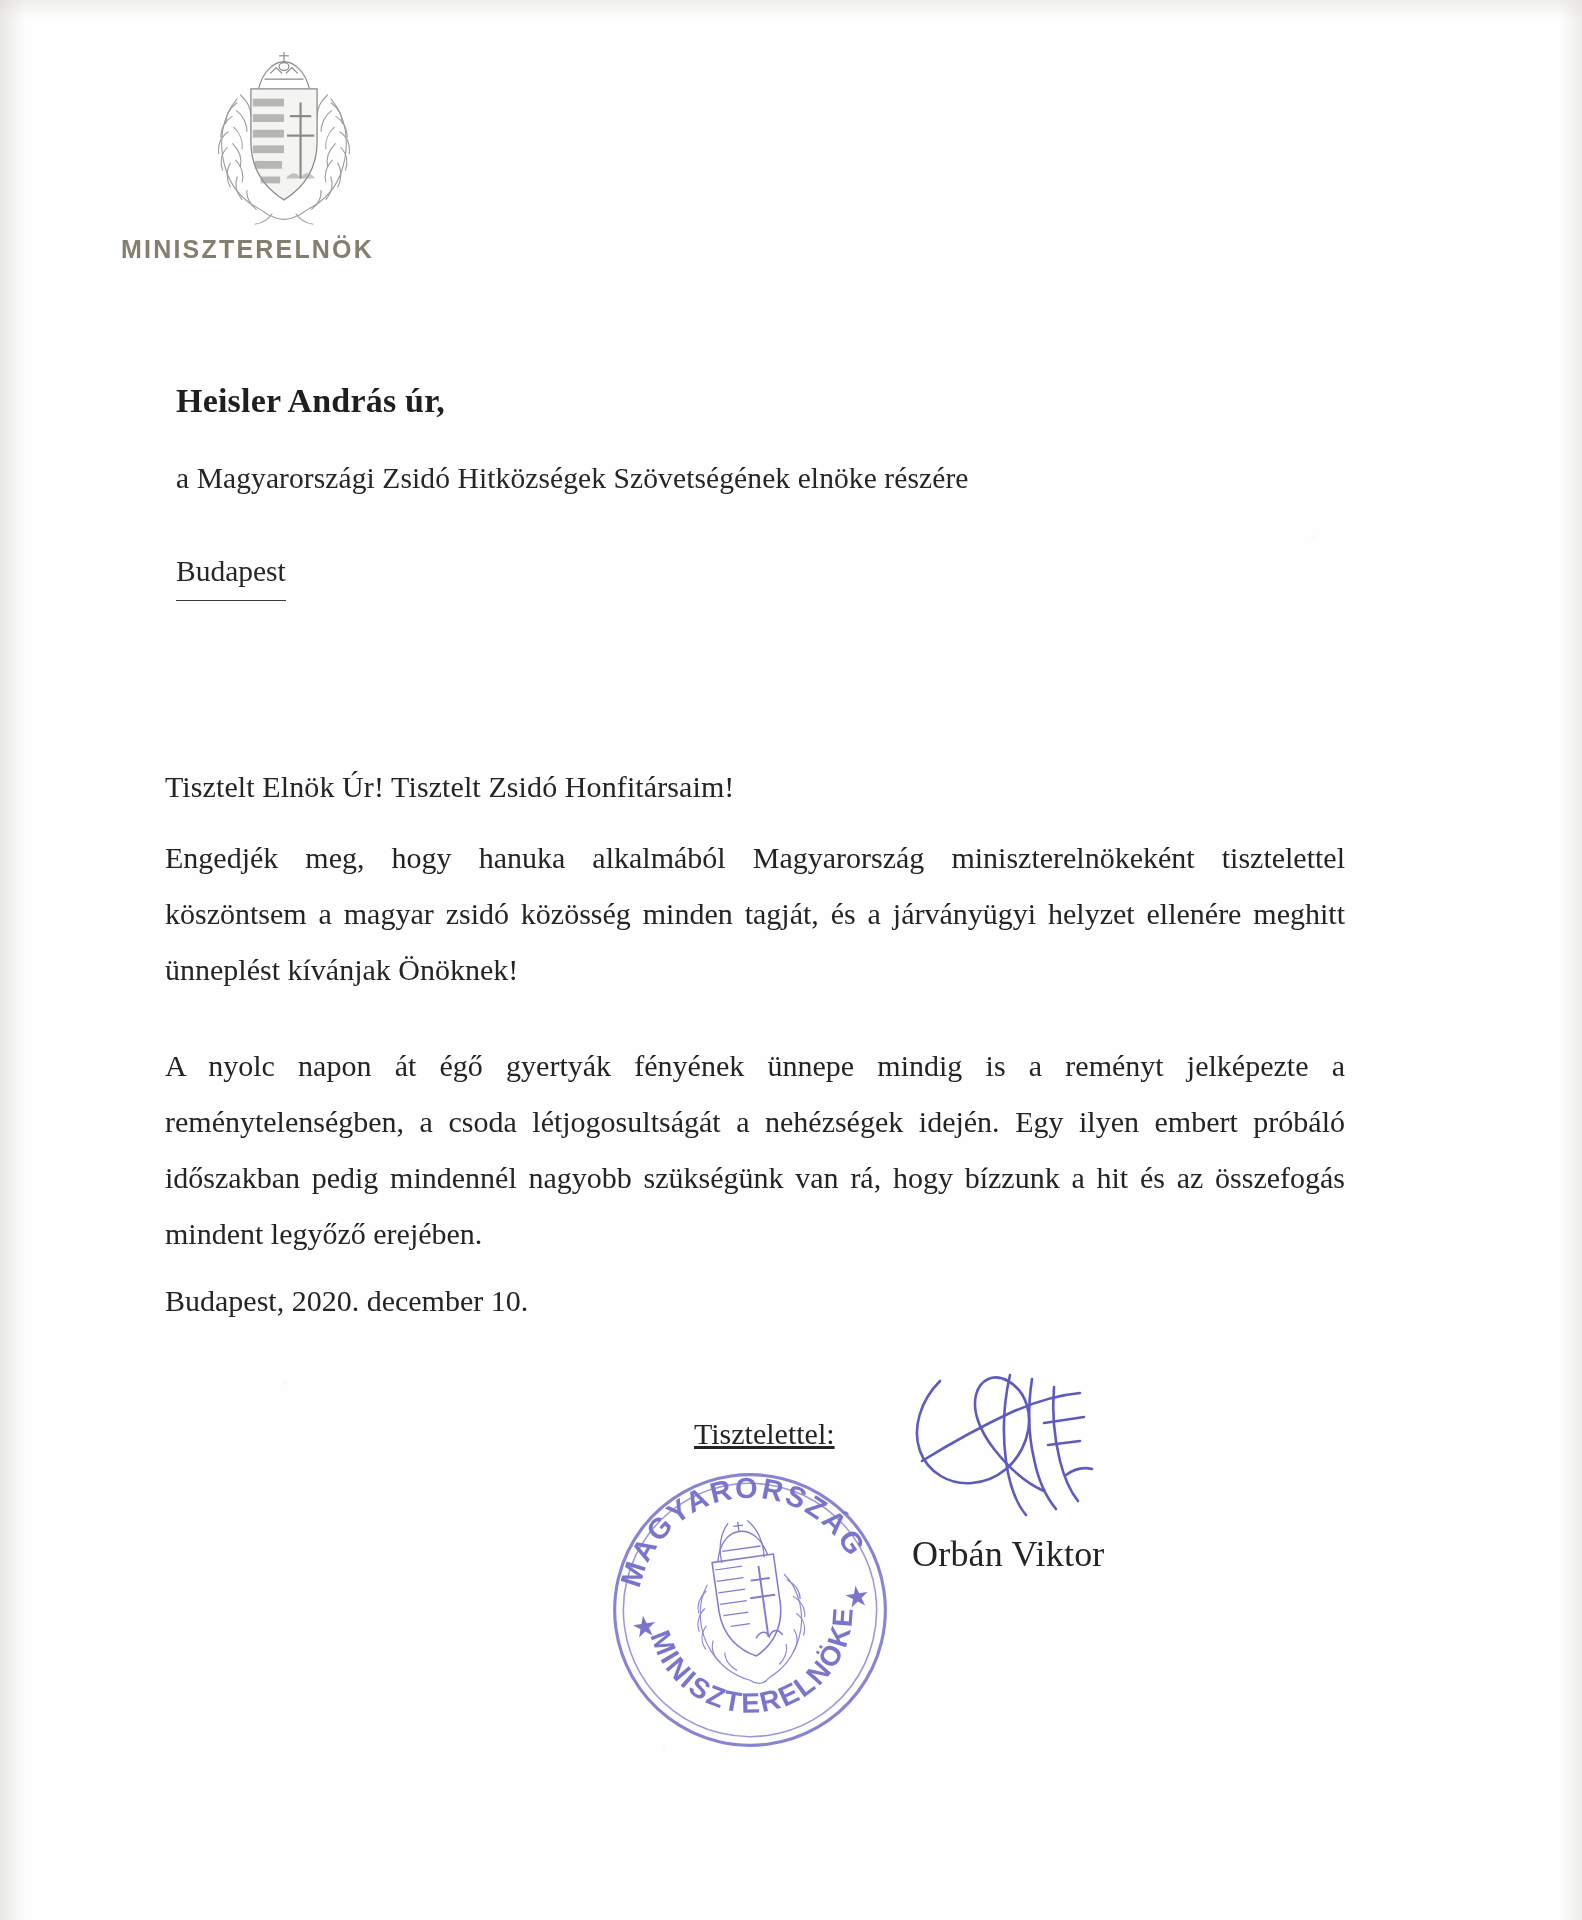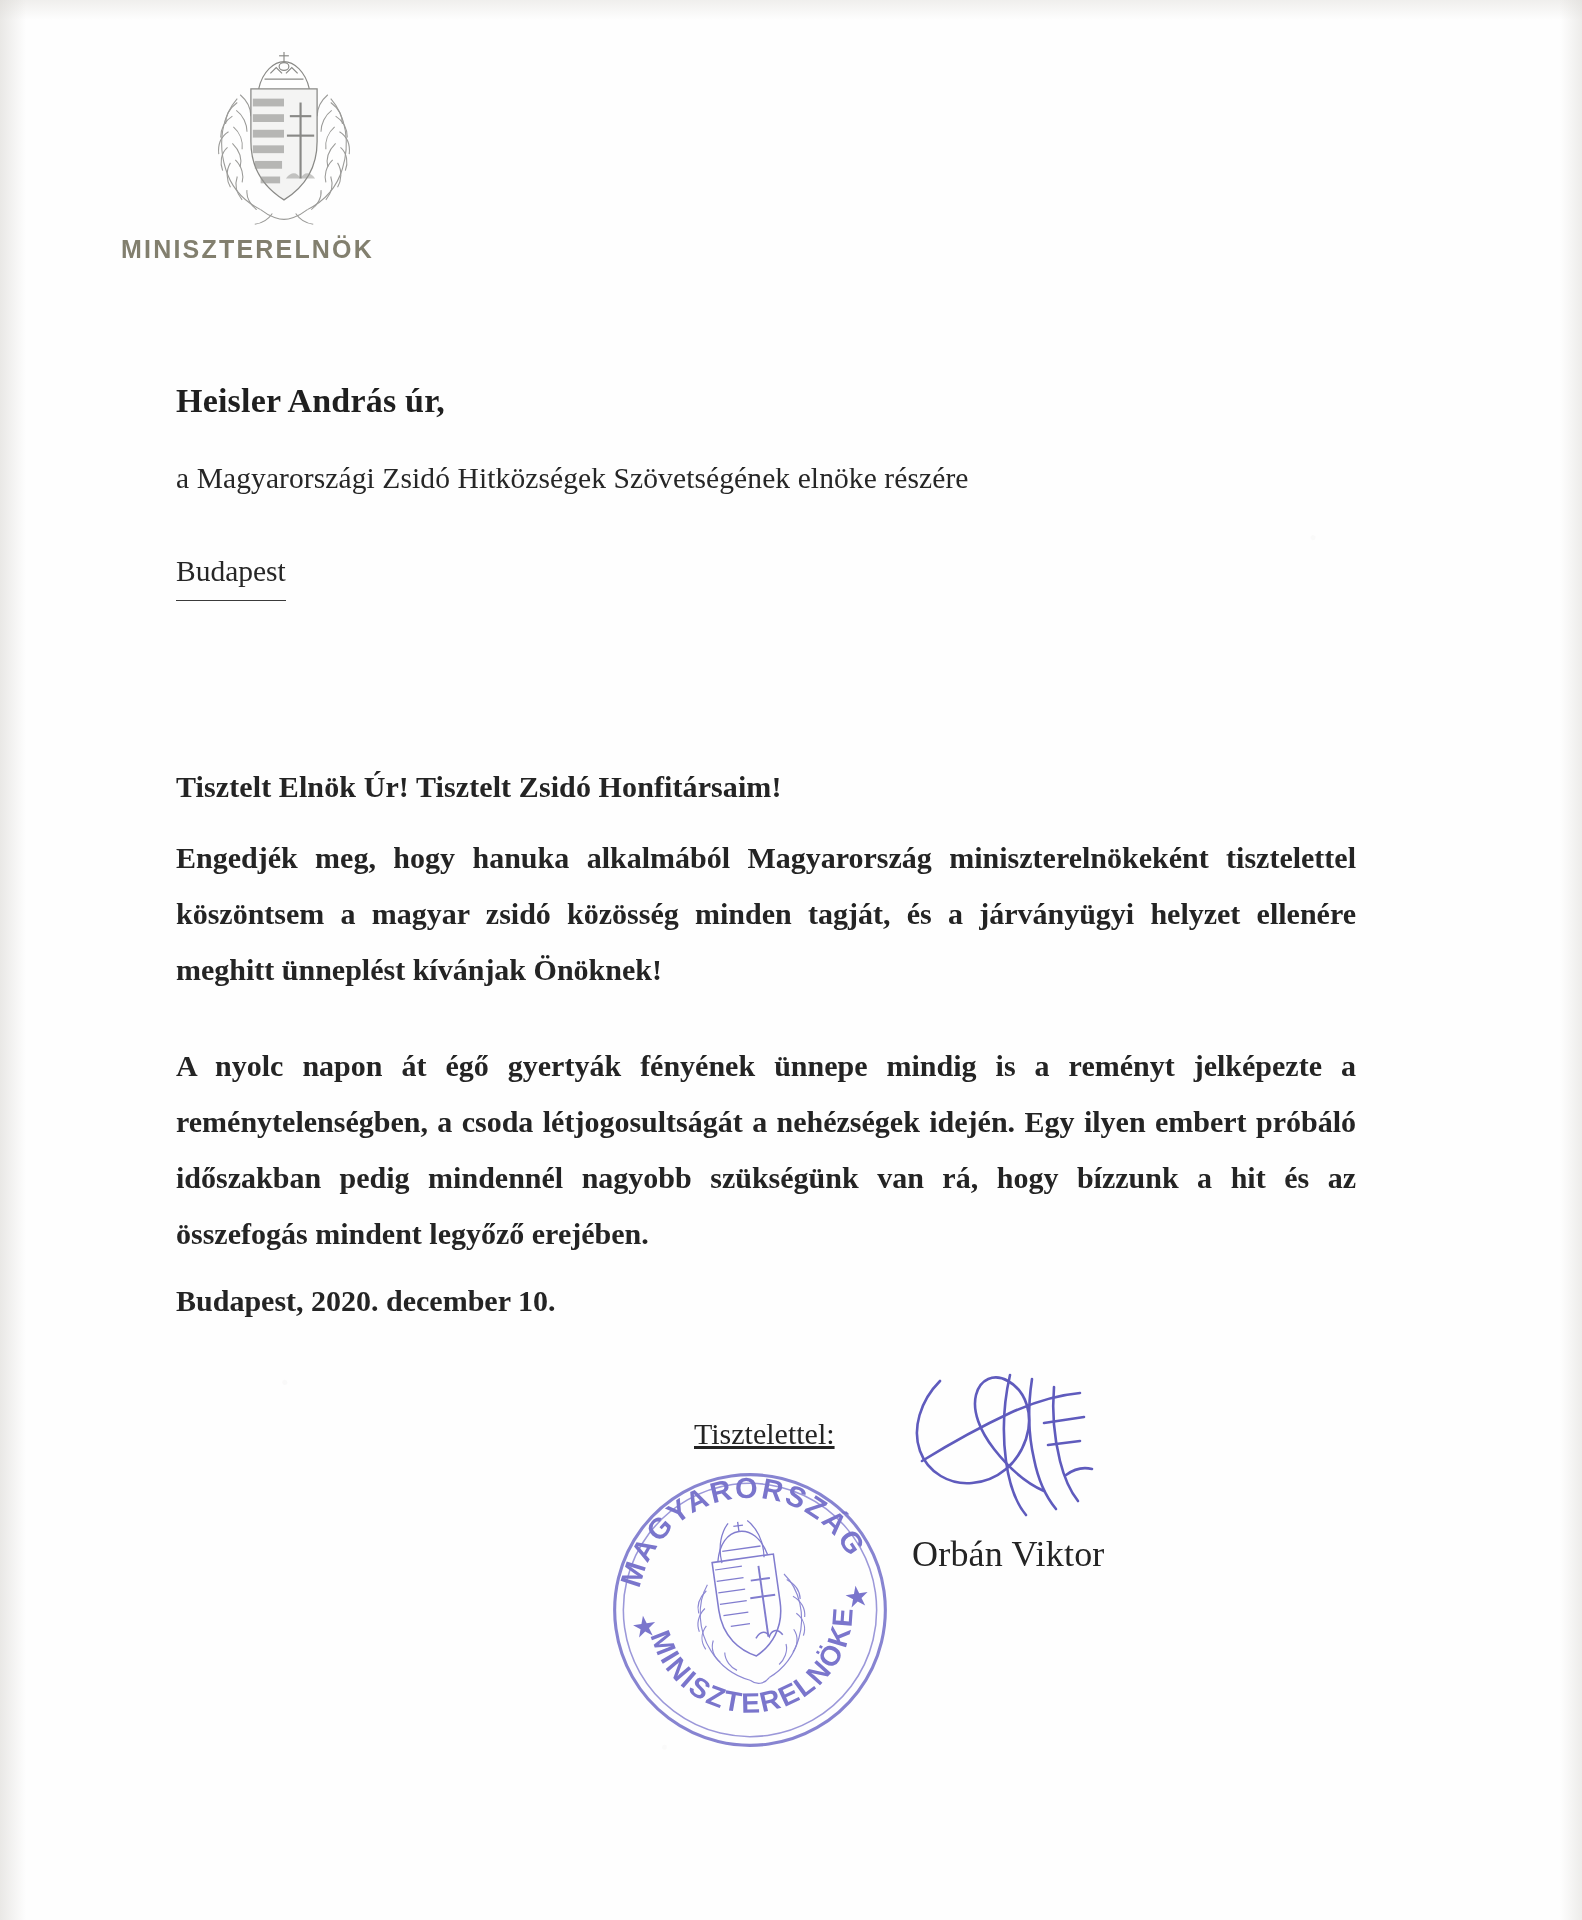--- a/index.html
+++ b/index.html
@@ -96,24 +96,23 @@
     color: #262626;
     display: inline-block;
     border-bottom: 1.6px solid #3a3a3a;
     padding-bottom: 11px;
     line-height: 1.15;
   }
 
   
   .body-block {
     position: absolute;
-    left: 176px;
+    left: 165px;
     top: 770px;
     width: 1180px;
-    font-weight: bold;
   }
 
   .salutation {
     font-size: 30px;
     color: #242424;
     letter-spacing: .1px;
   }
 
   .para {
     margin-top: 36px;

